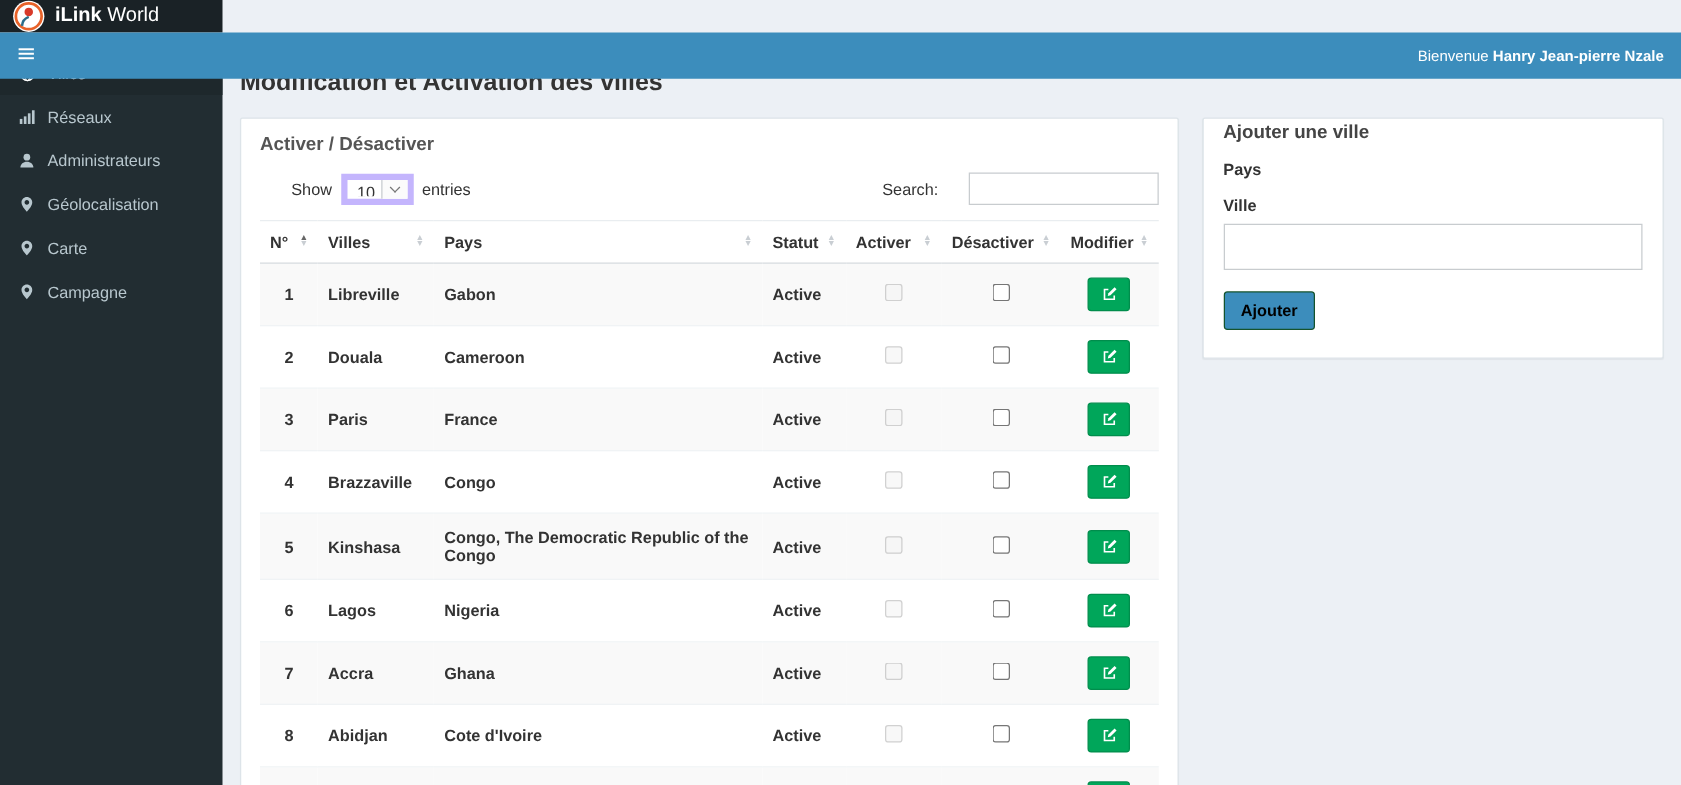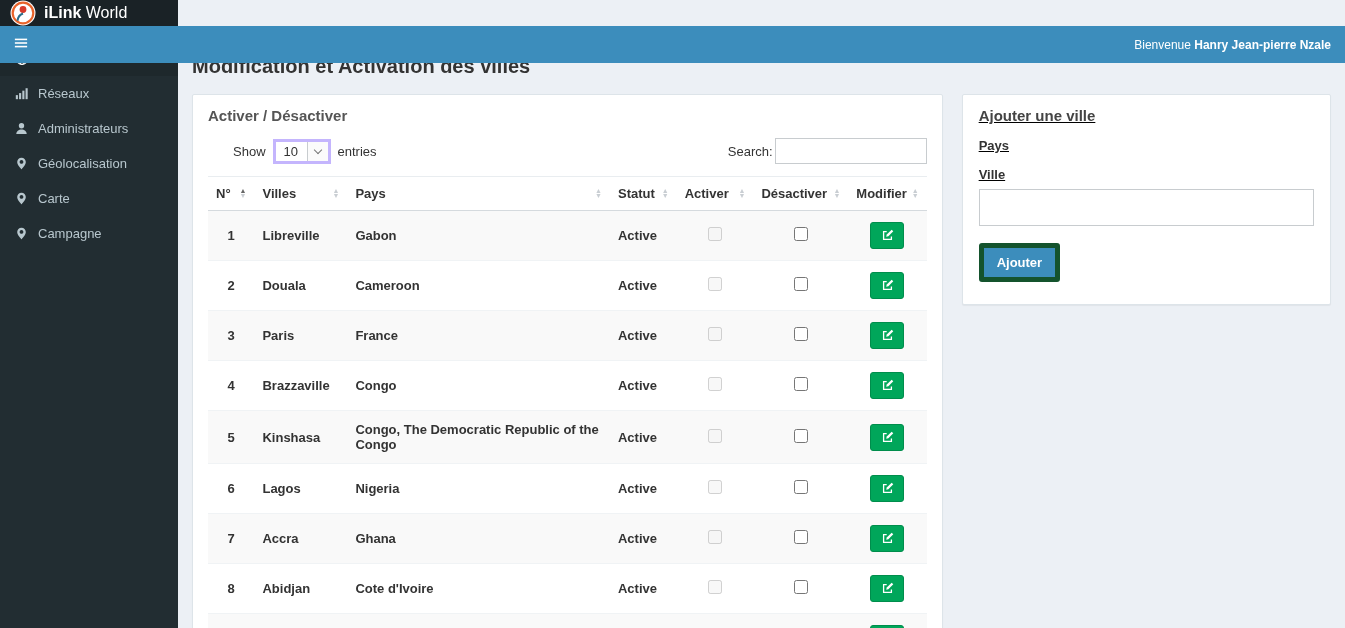--- a/index.html
+++ b/index.html
@@ -28,24 +28,24 @@
   .main { position:absolute; top:37px; left:178px; right:0; bottom:0; padding:10px 14px; overflow:hidden; }
   .page-title { font-size:20px; font-weight:600; color:#333; margin:8px 0 16px 0; }
   .content-row { display:flex; gap:19px; align-items:flex-start; }
   .panel { background:#fff; border:1px solid #dde4e9; border-radius:2px; box-shadow:0 1px 1px rgba(0,0,0,0.05); }
 
   
   .table-panel { width:752px; padding:12px 15px 10px; }
   .panel-title { font-size:15px; color:#555; font-weight:600; margin-bottom:14px; }
   .controls { display:flex; justify-content:space-between; align-items:center; margin-bottom:12px; font-size:13px; color:#333;margin-left:25px; }
   .length-ctrl { display:flex; align-items:center; gap:7px; }
-  .search-ctrl { display:flex; align-items:center; gap:2px; }
+  .search-ctrl { display:flex; align-items:center; gap:24px; }
   .search-input { width:152px; height:26px; border:1px solid #c8cccf; padding:0 6px; font-size:13px; font-family:inherit; background:#fff; }
 
-  .sel-wrap { position:relative; display:inline-block; background:#fff; border:3px solid #c4b5fd; }
+  .sel-wrap { position:relative; display:inline-block; background:#fff; border:5px solid #c4b5fd; }
   .sel-wrap select { appearance:none; -webkit-appearance:none; -moz-appearance:none; border:none; background:transparent; font-family:inherit; width:100%; height:100%; color:#333; cursor:pointer; }
   .sel-arrow { position:absolute; top:0; right:0; bottom:0; width:21px; border-left:1px solid #c8cccf; background:#fbfbfb; display:flex; align-items:center; justify-content:center; pointer-events:none; }
   .chev { width:6px; height:6px; border-right:1.5px solid #777; border-bottom:1.5px solid #777; transform:rotate(45deg); margin-top:-3px; }
   .len-wrap { width:58px; height:25px; }
   .len-wrap select { font-size:13px; padding:2px 24px 2px 8px; }
 
   table { width:100%; border-collapse:collapse; }
   thead th { font-size:13px; font-weight:700; color:#333; padding:9px 8px; border-top:1px solid #e9edf0; border-bottom:1px solid #d5dade; text-align:left; cursor:pointer; }
   .th-inner { display:flex; align-items:center; justify-content:space-between; gap:4px; }
   .sort-icon { display:inline-flex; flex-direction:column; font-size:7px; line-height:0.62; color:#c9ced3; }
@@ -59,27 +59,27 @@
   .col-pays { width:260px; }
   .col-statut { width:66px; }
   .col-activer { width:76px; }
   .col-desactiver { width:94px; }
   .col-modifier { width:72px; }
   input[type="checkbox"] { width:14px; height:14px; cursor:pointer; }
   input[type="checkbox"]:disabled { cursor:default; }
   .edit-btn { width:34px; height:27px; background:#00a65a; border:1px solid #008d4c; border-radius:3px; cursor:pointer; display:inline-flex; align-items:center; justify-content:center; }
 
   
-  .add-panel { width:370px; padding:12px 16px 22px;text-decoration:underline; }
+  .add-panel { width:370px; padding:2px 16px 22px; }
   .add-panel .panel-title { color:#444; margin-bottom:6px; }
   .form-label { font-size:13px; font-weight:700; color:#333; margin:14px 0 7px; }
   .pays-wrap { display:block; width:100%; height:37px; }
   .pays-wrap select { font-size:14px; padding:6px 30px 6px 10px; }
   .text-input { width:100%; height:37px; border:1px solid #c8cccf; padding:0 10px; font-size:14px; font-family:inherit; background:#fff; }
-  .submit-btn { margin-top:17px; background:#3c8dbc; border:5px solid #14532d; color:#ffffff; font-size:13px; font-weight:600; padding:7px 13px; border-radius:3px; cursor:pointer; font-family:inherit; }
+  .submit-btn { margin-top:17px; background:#3c8dbc; border:1px solid #14532d; color:#000000; font-size:13px; font-weight:600; padding:7px 13px; border-radius:3px; cursor:pointer; font-family:inherit; }
 </style>
 </head>
 <body>
 
 <div class="topbar">
   <div class="logo-area">
     <span style="display:inline-flex;">
       <svg viewBox="0 0 26 26" width="26" height="26">
         <circle cx="13" cy="13" r="12.5" fill="#fff"></circle>
         <circle cx="13" cy="13" r="10.3" fill="none" stroke="#e8632a" stroke-width="2.2"></circle>

